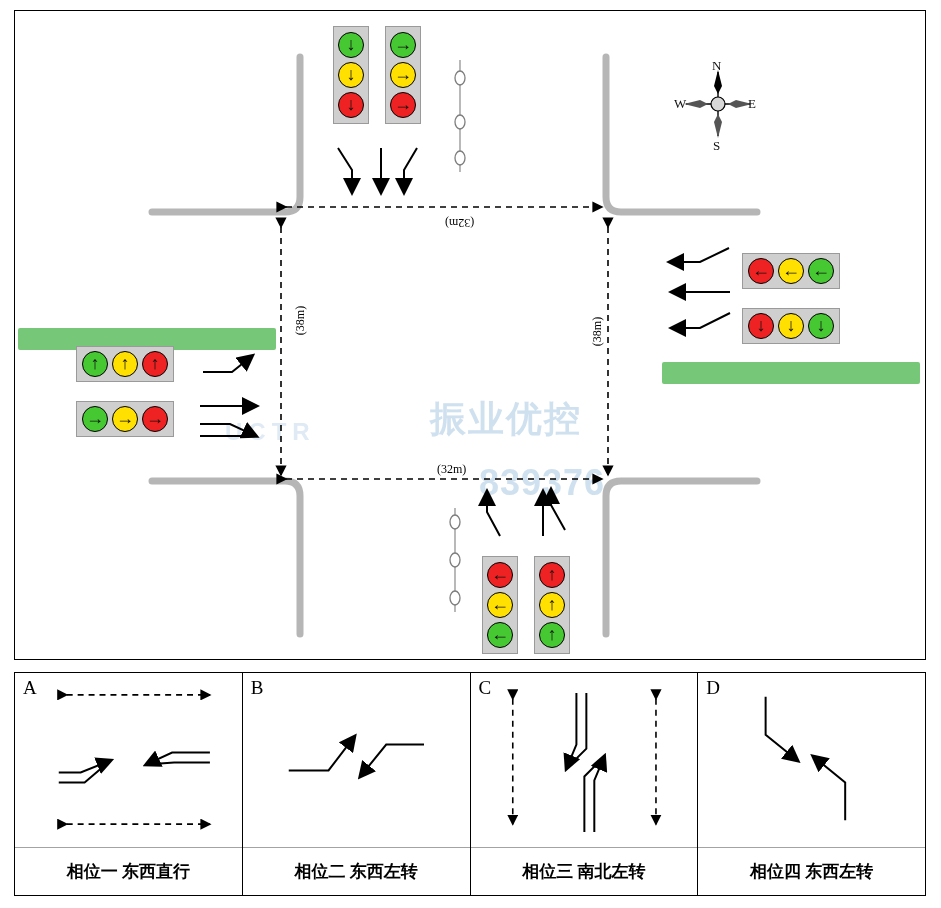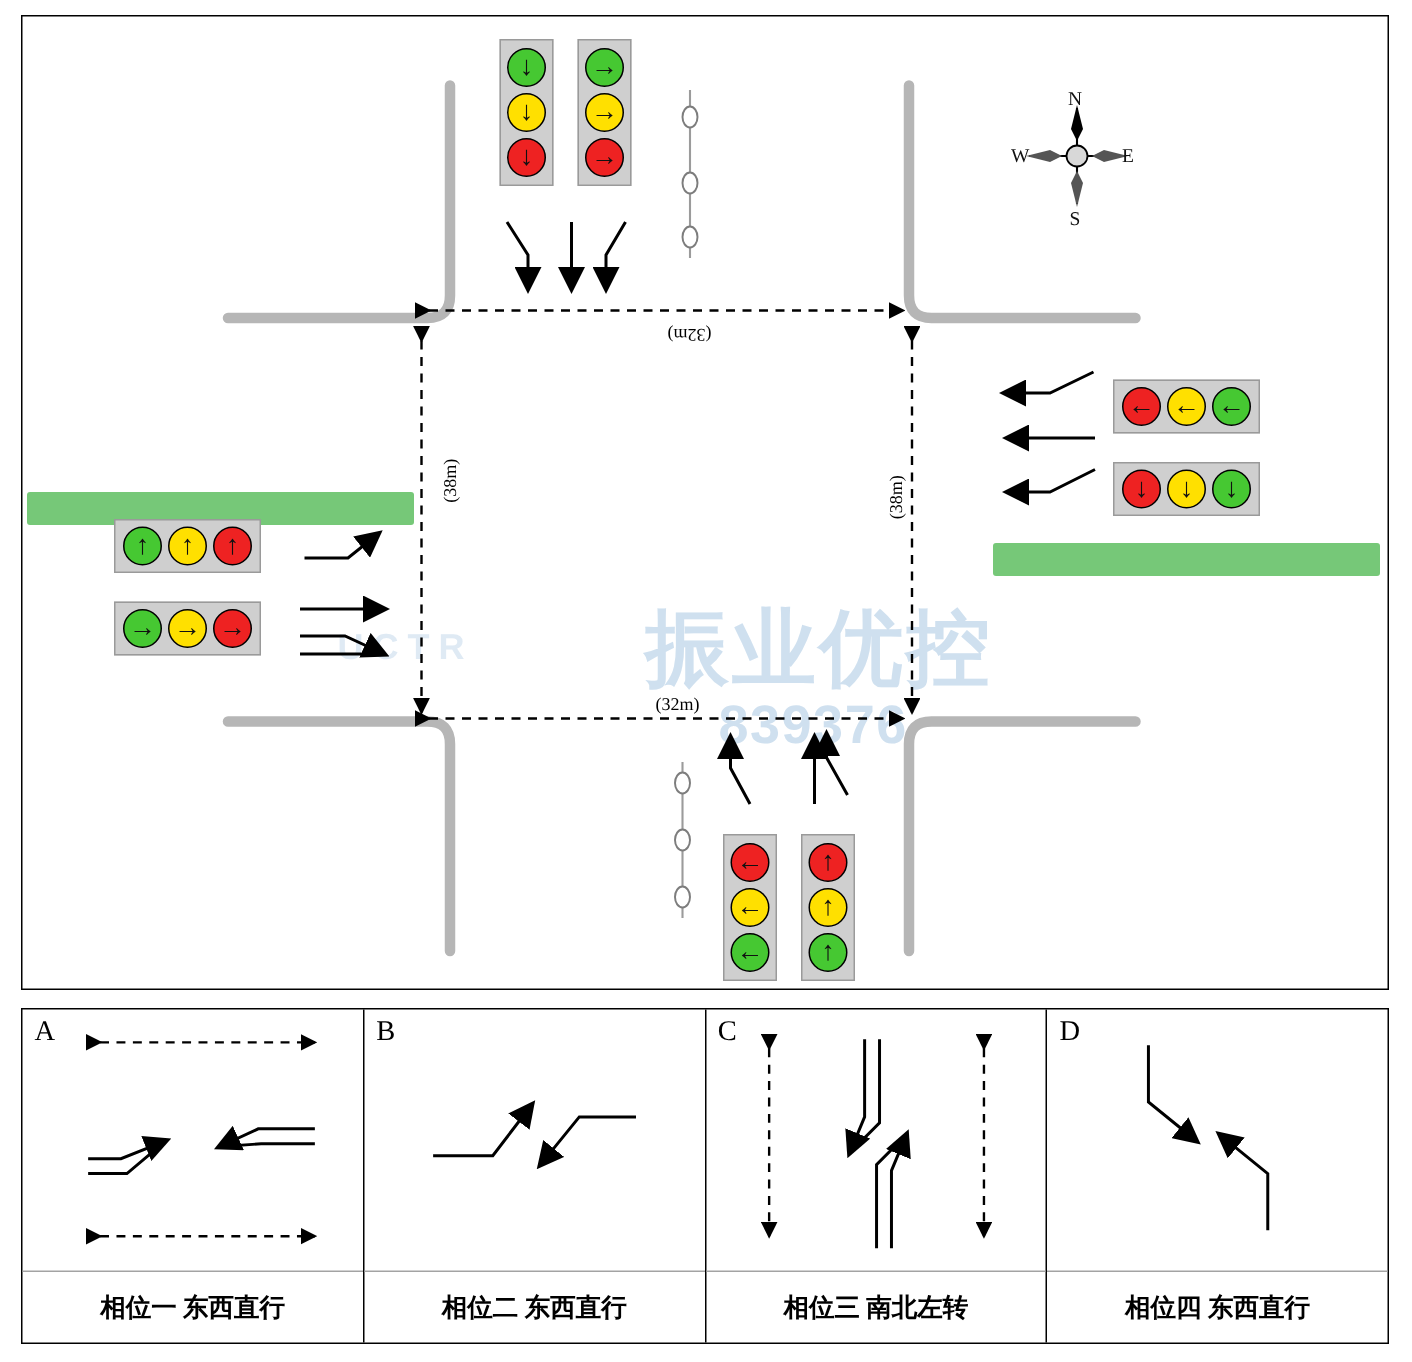--- a/index.html
+++ b/index.html
@@ -16,21 +16,21 @@
     border:1px solid #000;box-sizing:border-box;background:#fff;
   }
   .diagram{position:absolute;left:0;top:0;width:941px;height:908px;pointer-events:none;}
   .wm{
     position:absolute;
     color:#cfe4f3;
     font-weight:bold;
     letter-spacing:2px;
     user-select:none;
   }
-  .wm-main{left:430px;top:395px;font-size:56px;color:#cfe0ef;}
+  .wm-main{left:430px;top:395px;font-size:36px;color:#cfe0ef;}
   .wm-sub{left:455px;top:462px;font-size:36px;color:#cfe0ef;letter-spacing:1px;margin-left:24px;}
   .wm-small{left:225px;top:418px;font-size:24px;color:#dfeaf4;letter-spacing:6px;}
 
   
   .sig{
     position:absolute;
     background:#cfcfcf;
     border:1px solid #9a9a9a;
     box-sizing:border-box;
     display:flex;
@@ -307,21 +307,21 @@
     </div>
 
     <div class="lg-cell">
       <span class="lg-key">B</span>
       <svg class="lg-art" viewBox="0 0 228 176">
         <g stroke="#000" stroke-width="2" fill="none">
           <path d="M46,98 L86,98 L112,64" marker-end="url(#ah)"></path>
           <path d="M182,72 L144,72 L118,104" marker-end="url(#ah)"></path>
         </g>
       </svg>
-      <div class="lg-cap">相位二  东西直行</div>
+      <div class="lg-cap">相位二  东西左转</div>
     </div>
 
     <div class="lg-cell">
       <span class="lg-key">C</span>
       <svg class="lg-art" viewBox="0 0 228 176">
         <g stroke="#000" stroke-width="1.6" fill="none" stroke-dasharray="6,5">
           <path d="M42,26 L42,152" marker-start="url(#ahs)" marker-end="url(#ahs)"></path>
           <path d="M186,26 L186,152" marker-start="url(#ahs)" marker-end="url(#ahs)"></path>
         </g>
         <g stroke="#000" stroke-width="2" fill="none">
@@ -335,18 +335,18 @@
     </div>
 
     <div class="lg-cell">
       <span class="lg-key">D</span>
       <svg class="lg-art" viewBox="0 0 228 176">
         <g stroke="#000" stroke-width="2" fill="none">
           <path d="M68,24 L68,62 L100,88" marker-end="url(#ah)"></path>
           <path d="M148,148 L148,110 L116,84" marker-end="url(#ah)"></path>
         </g>
       </svg>
-      <div class="lg-cap">相位四  东西直行</div>
+      <div class="lg-cap">相位四  东西左转</div>
     </div>
 
   </div>
 
 </div>
 
 </body></html>

